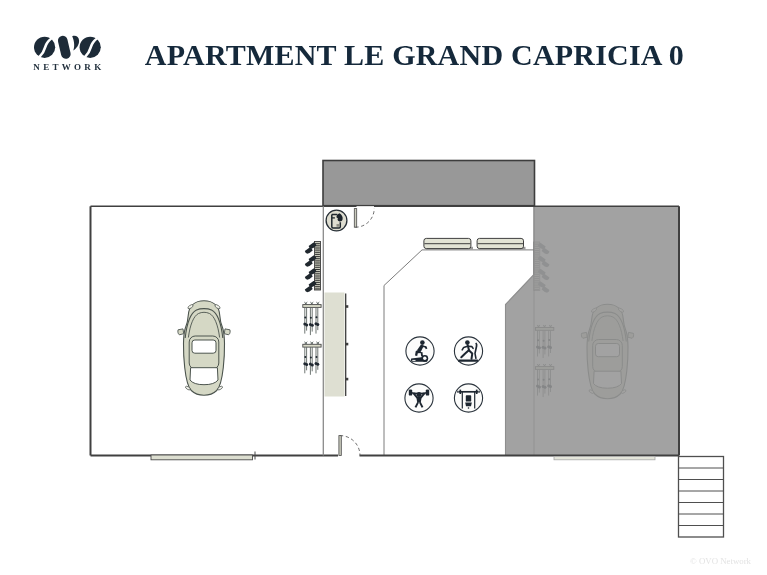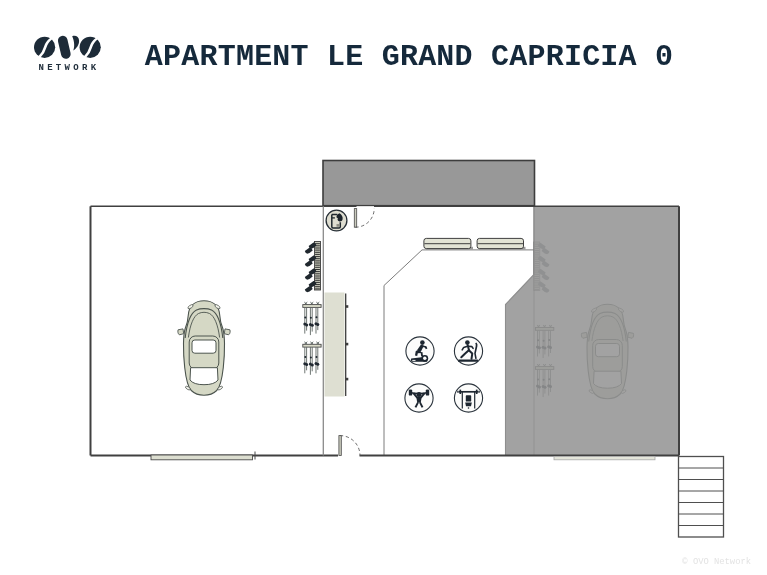--- a/index.html
+++ b/index.html
@@ -1,16 +1,16 @@
 <!DOCTYPE html>
 <html><head>
 <meta charset="utf-8">
 <style>
   html,body{margin:0;padding:0;background:#ffffff;}
-  #page{position:relative;width:767px;height:575px;overflow:hidden;font-family:Liberation Mono, monospace;}
+  #page{position:relative;width:767px;height:575px;overflow:hidden;font-family:Liberation Serif, serif;}
 </style>
 </head>
 <body>
 <div id="page">
 <svg width="767" height="575" viewBox="0 0 767 575">
 <defs>
 <g id="car">
   <path d="M 23 1.2 C 14 1.2, 8 6.2, 7.3 15.5 C 7 20.5, 5.8 25, 4.2 29 C 3 33, 2.6 38, 2.5 44 C 2.4 52, 2.8 60, 3.7 68 C 5 79.5, 6.8 87.5, 10.3 91 C 13.8 94.4, 18.5 95.7, 23 95.7 C 27.5 95.7, 32.2 94.4, 35.7 91 C 39.2 87.5, 41 79.5, 42.3 68 C 43.2 60, 43.6 52, 43.5 44 C 43.4 38, 43 33, 41.8 29 C 40.2 25, 39 20.5, 38.7 15.5 C 38 6.2, 32 1.2, 23 1.2 Z" fill="#d5d8c5" stroke="#4c544e" stroke-width="1.1"></path>
   <ellipse cx="9.5" cy="7.2" rx="3" ry="1.4" fill="#f3f3ec" stroke="#4c544e" stroke-width="0.7" transform="rotate(-34 9.5 7.2)"></ellipse>
   <ellipse cx="36.5" cy="7.2" rx="3" ry="1.4" fill="#f3f3ec" stroke="#4c544e" stroke-width="0.7" transform="rotate(34 36.5 7.2)"></ellipse>

